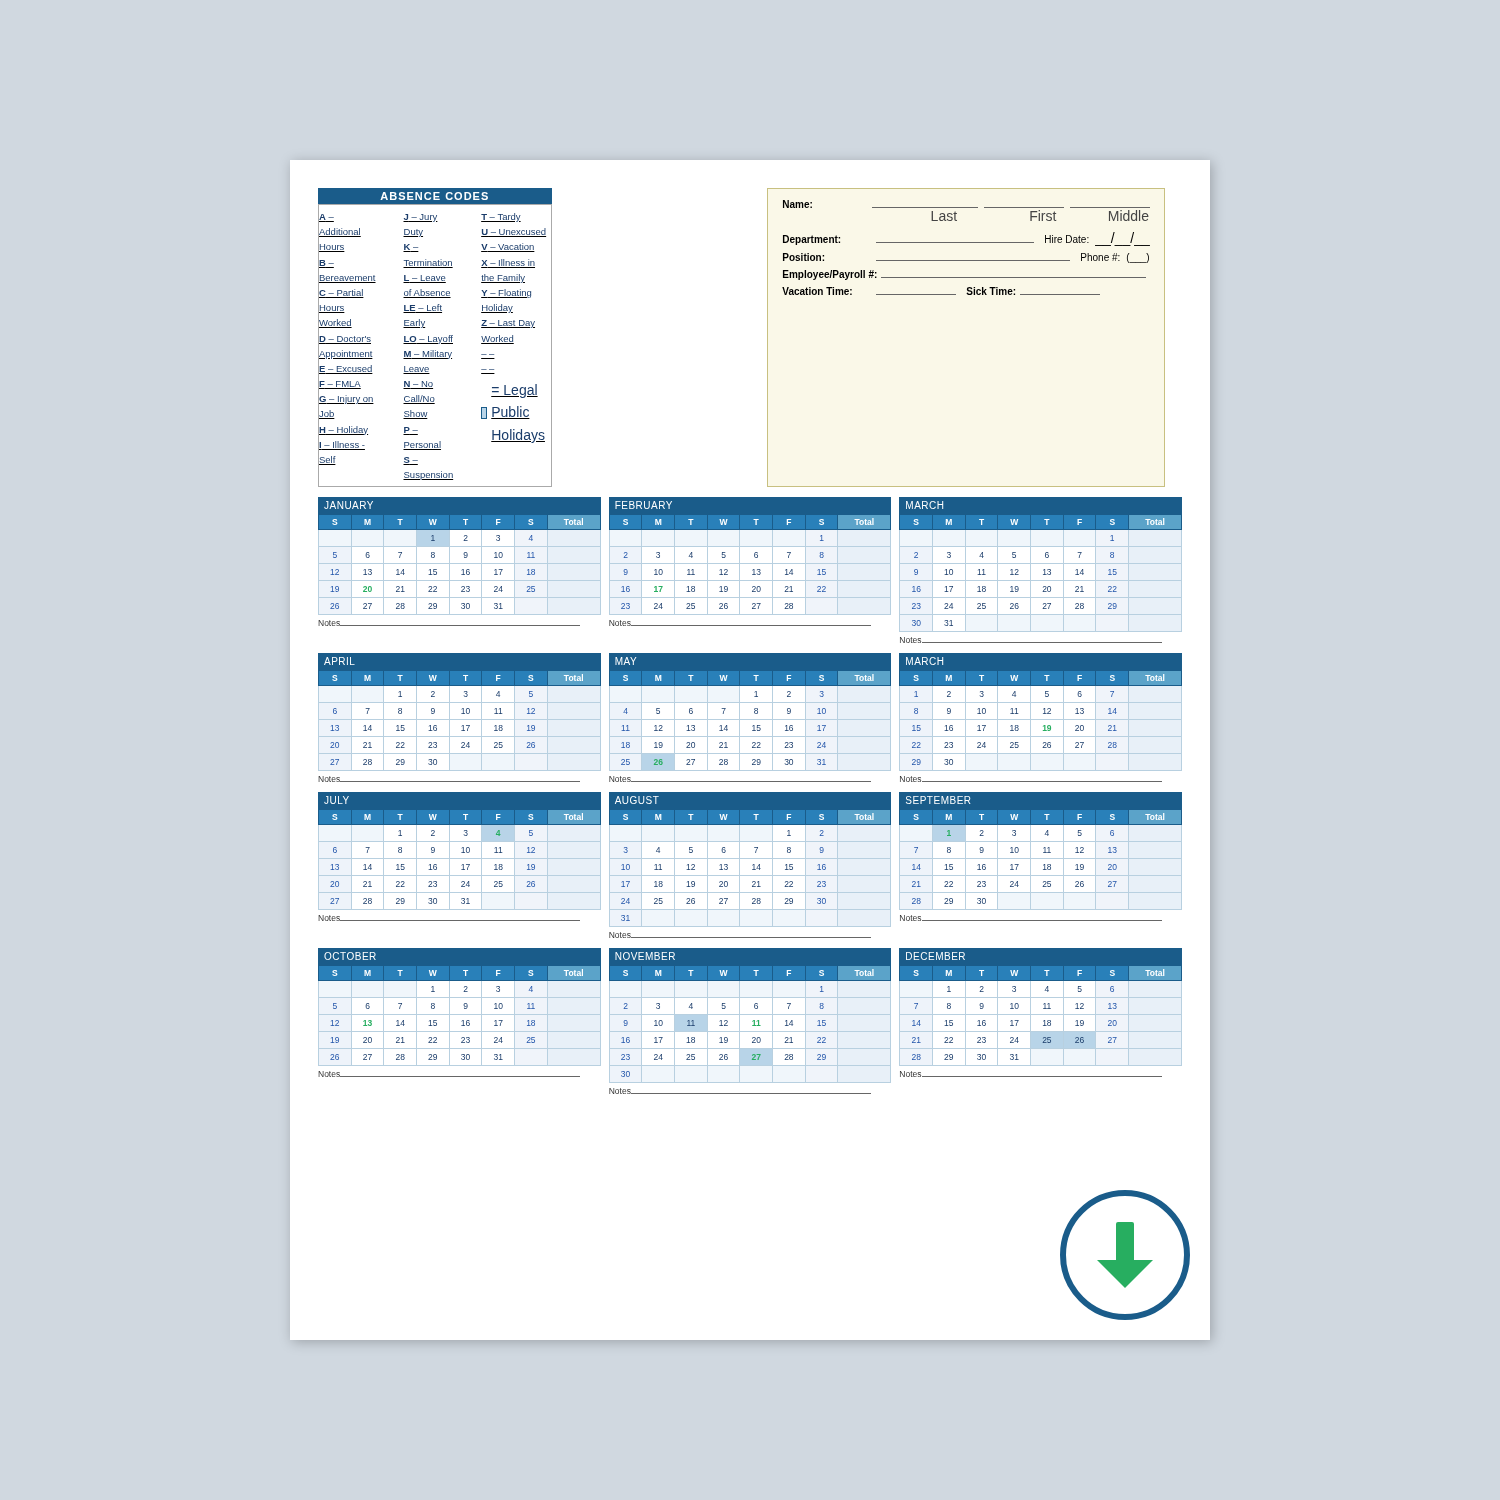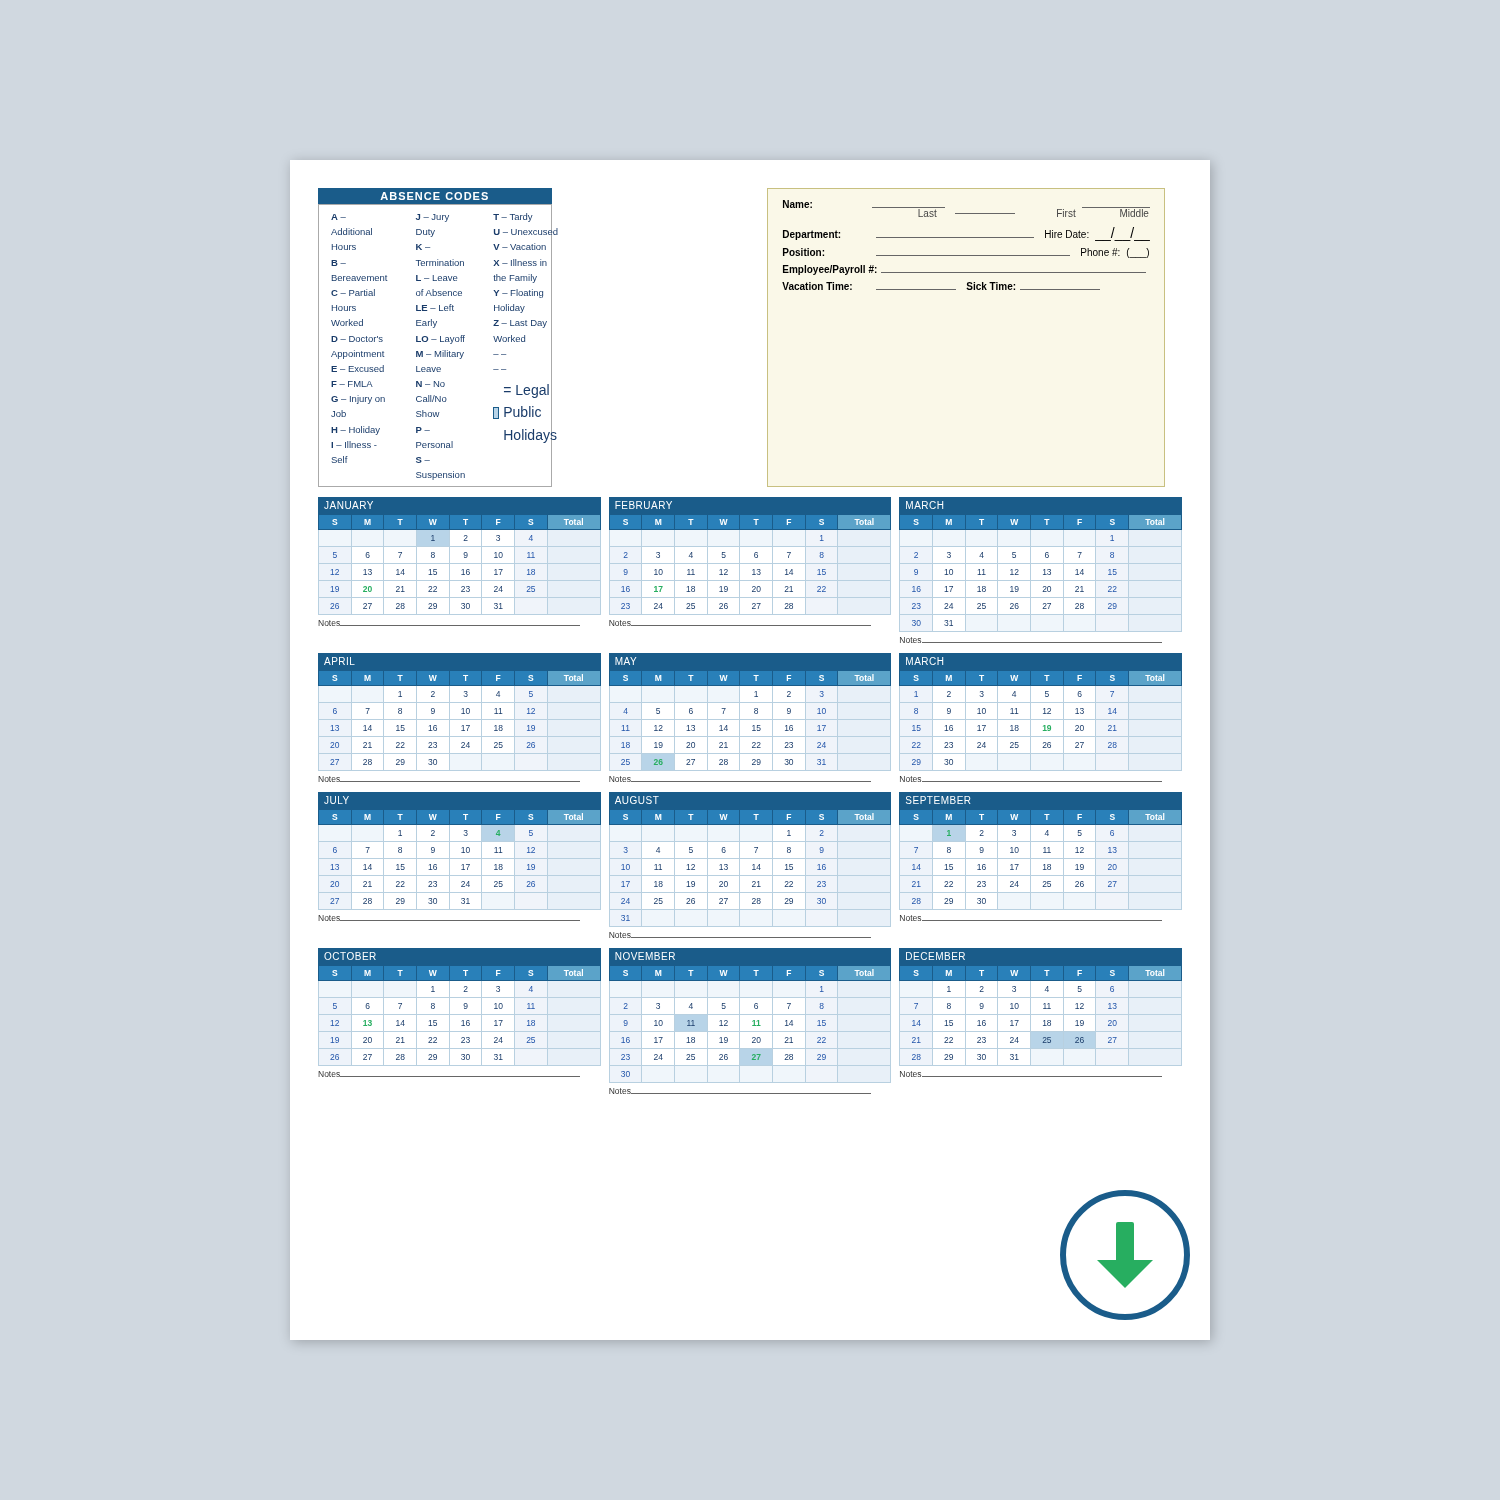--- a/index.html
+++ b/index.html
@@ -58,21 +58,21 @@
       flex: 1;
       margin: 0 4px;
       min-width: 60px;
     }
     .employee-info .sub-row {
       display: flex;
       gap: 6px;
       flex: 1;
     }
     .employee-info .sub-label {
-      font-size: 10px;
+      font-size: 14px;
       color: #444;
       padding-left: 37px;
     }
     
     .absence-section {
       width: 52%;
       display: inline-block;
       vertical-align: top;
       clear: left;
     }
@@ -81,24 +81,25 @@
       color: white;
       font-size: 11px;
       font-weight: bold;
       padding: 2px 8px;
       text-align: center;
       letter-spacing: 1px;
       margin-top: 0;
     }
     .absence-codes {
       border: 1px solid #aaa;
-      padding: 4px 12px;
+      padding: 4px 0;
       background: white;
       display: flex;
       gap: 28px;
+      text-decoration: underline;
     }
     .absence-col {
       flex: 1;
       font-size: 9.5px;
     }
     .absence-col div {
       line-height: 1.6;
       color: #1a3c6a;
     }
     .absence-col .code-letter {
@@ -299,21 +300,21 @@
     </div>
 
     <div class="employee-info">
       <div class="info-row">
         <span class="label">Name:</span>
         <div class="sub-row">
           <div style="flex:2;display:flex;flex-direction:column;align-items:center;">
             <div class="underline" style="width:100%;"></div>
             <span class="sub-label">Last</span>
           </div>
-          <div style="flex:1.5;display:flex;flex-direction:row;align-items:center;">
+          <div style="flex:1.5;display:flex;flex-direction:column;align-items:center;">
             <div class="underline" style="width:100%;"></div>
             <span class="sub-label">First</span>
           </div>
           <div style="flex:1.5;display:flex;flex-direction:column;align-items:center;">
             <div class="underline" style="width:100%;"></div>
             <span class="sub-label">Middle</span>
           </div>
         </div>
       </div>
       <div class="info-row">

